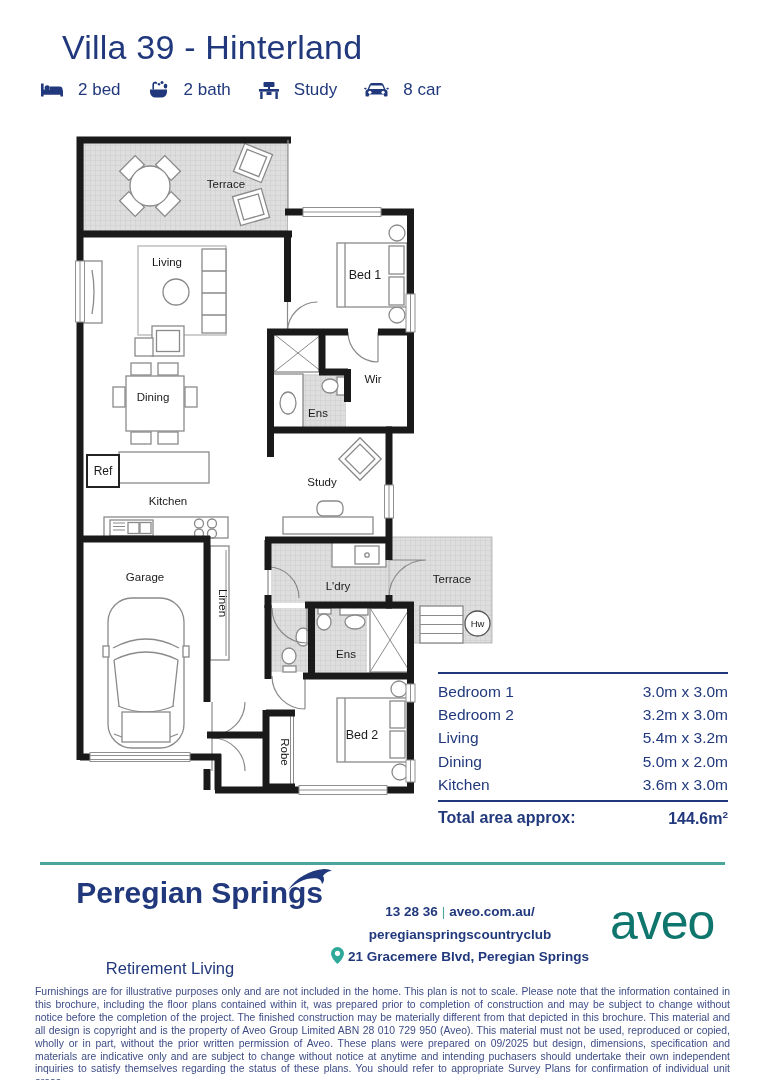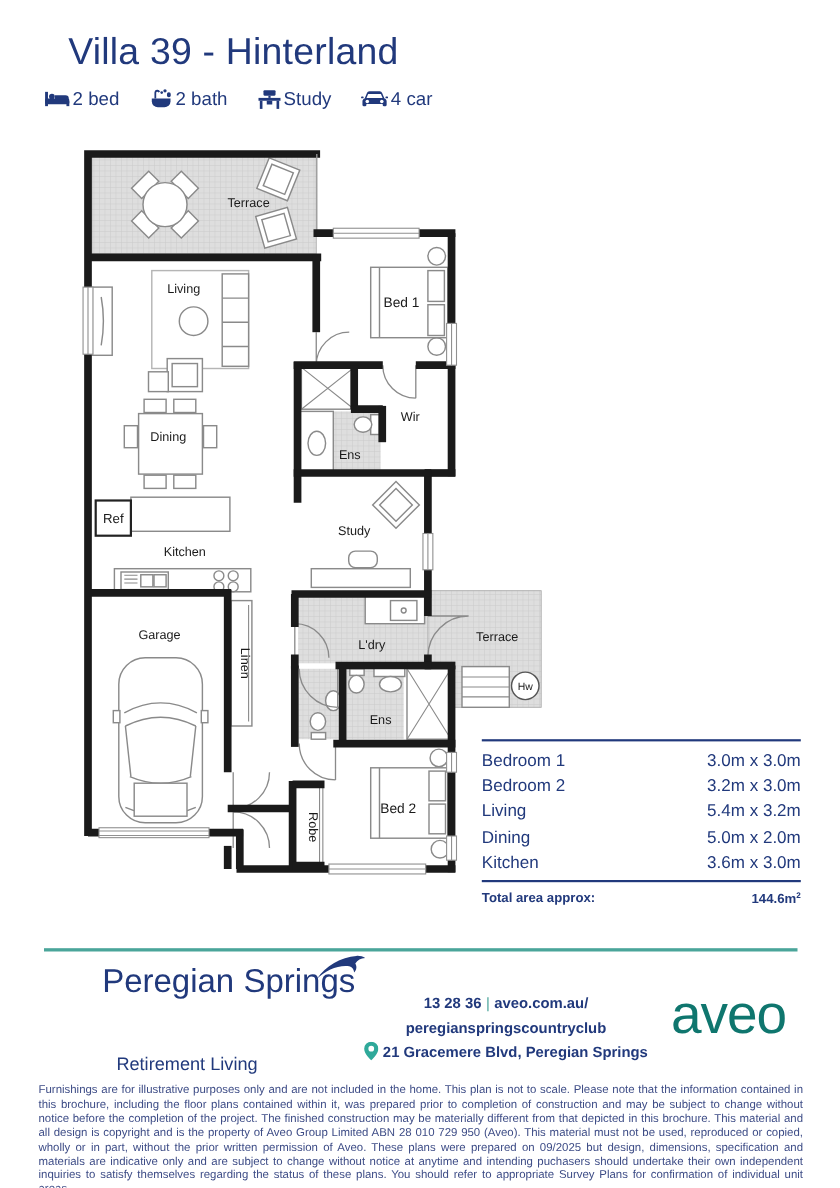--- a/index.html
+++ b/index.html
@@ -1,35 +1,35 @@
 <!DOCTYPE html>
 <html><head>
 <meta charset="utf-8">
 <style>
   html,body{margin:0;padding:0;background:#e8e8e8;}
   .page{position:relative;width:764px;height:1080px;background:#ffffff;overflow:hidden;
         font-family:"Liberation Sans",sans-serif;margin:0 auto;}
   
   .title{position:absolute;left:38px;top:28px;font-size:34px;font-weight:500;color:#21397c;letter-spacing:.2px;margin-left:24px;}
   .specs{position:absolute;left:40px;top:80px;display:flex;gap:27px;align-items:center;}
-  .spec{display:flex;align-items:center;gap:2px;color:#21397c;font-size:17px;}
+  .spec{display:flex;align-items:center;gap:14px;color:#21397c;font-size:17px;}
   .spec svg{display:block;}
   
   .plan{position:absolute;left:0;top:0;width:764px;height:1080px;}
   
   .dims{position:absolute;left:438px;top:672px;width:290px;color:#21397c;font-size:15.5px;}
   .dims .rule{border-top:2px solid #21397c;}
   .dims .rows{padding:6px 0 4px 0;}
   .dim-row{display:flex;justify-content:space-between;line-height:23.2px;}
-  .dim-total{display:flex;justify-content:space-between;font-weight:bold;font-size:12px;padding-top:7px;}
+  .dim-total{display:flex;justify-content:space-between;font-weight:bold;font-size:16px;padding-top:7px;}
   .dim-total sup{font-size:62%;}
   
   .footer-rule{position:absolute;left:40px;top:862px;width:685px;height:3px;background:#4aa59a;}
   .brand{position:absolute;left:36px;top:876px;width:287px;text-align:right;color:#21397c;
-         font-size:30px;line-height:33px;font-weight:400;}
+         font-size:30px;line-height:33px;font-weight:700;}
   .brand-tag{position:absolute;left:100px;top:959px;width:140px;text-align:center;color:#21397c;font-size:16.5px;}
   .bird{position:absolute;left:288px;top:868px;}
   .contact{position:absolute;left:322px;top:901px;width:276px;text-align:center;color:#21397c;
            font-weight:bold;font-size:13.5px;line-height:22.5px;}
   .contact .sep{color:#4aa59a;font-weight:400;padding:0 4px;}
   .contact .pin{vertical-align:-3px;margin-right:4px;}
   .aveo{position:absolute;left:610px;top:893px;font-size:50px;color:#0f766e;font-weight:500;letter-spacing:-1px;}
   .disclaimer{position:absolute;left:35px;top:986px;width:695px;color:#3d4c86;font-size:10.4px;
               line-height:12.9px;text-align:justify;}
 </style>
@@ -89,21 +89,21 @@
             <g fill="#21397c">
               <path d="M3.5 8.5 5.6 3.6A2.4 2.4 0 0 1 7.8 2h9.4a2.4 2.4 0 0 1 2.2 1.6l2.1 4.9c1 .3 2 1.2 2 2.5v3.5a1 1 0 0 1-1 1h-1.6a1 1 0 0 1-1-1v-1H5.1v1a1 1 0 0 1-1 1H2.5a1 1 0 0 1-1-1V11c0-1.3 1-2.2 2-2.5z"></path>
               <path d="M6.7 4.4h11.6l1.5 3.6H5.2z" fill="#ffffff"></path>
               <circle cx="5.9" cy="11.3" r="1.6" fill="#ffffff"></circle>
               <circle cx="19.1" cy="11.3" r="1.6" fill="#ffffff"></circle>
               <rect x="0.2" y="6.8" width="2.4" height="1.6" rx="0.8"></rect>
               <rect x="22.4" y="6.8" width="2.4" height="1.6" rx="0.8"></rect>
             </g>
           </svg>
         </span>
-      <span>4 car</span>
+      <span>8 car</span>
     </div>
   </div>
 
   <svg class="plan" viewBox="0 0 764 1080">
     <defs>
       <pattern id="hatch" width="5" height="5" patternUnits="userSpaceOnUse">
         <rect width="5" height="5" fill="#dedede"></rect>
         <path d="M0 0H5M0 0V5" stroke="#c9c9c9" stroke-width="0.8"></path>
       </pattern>
     </defs>

